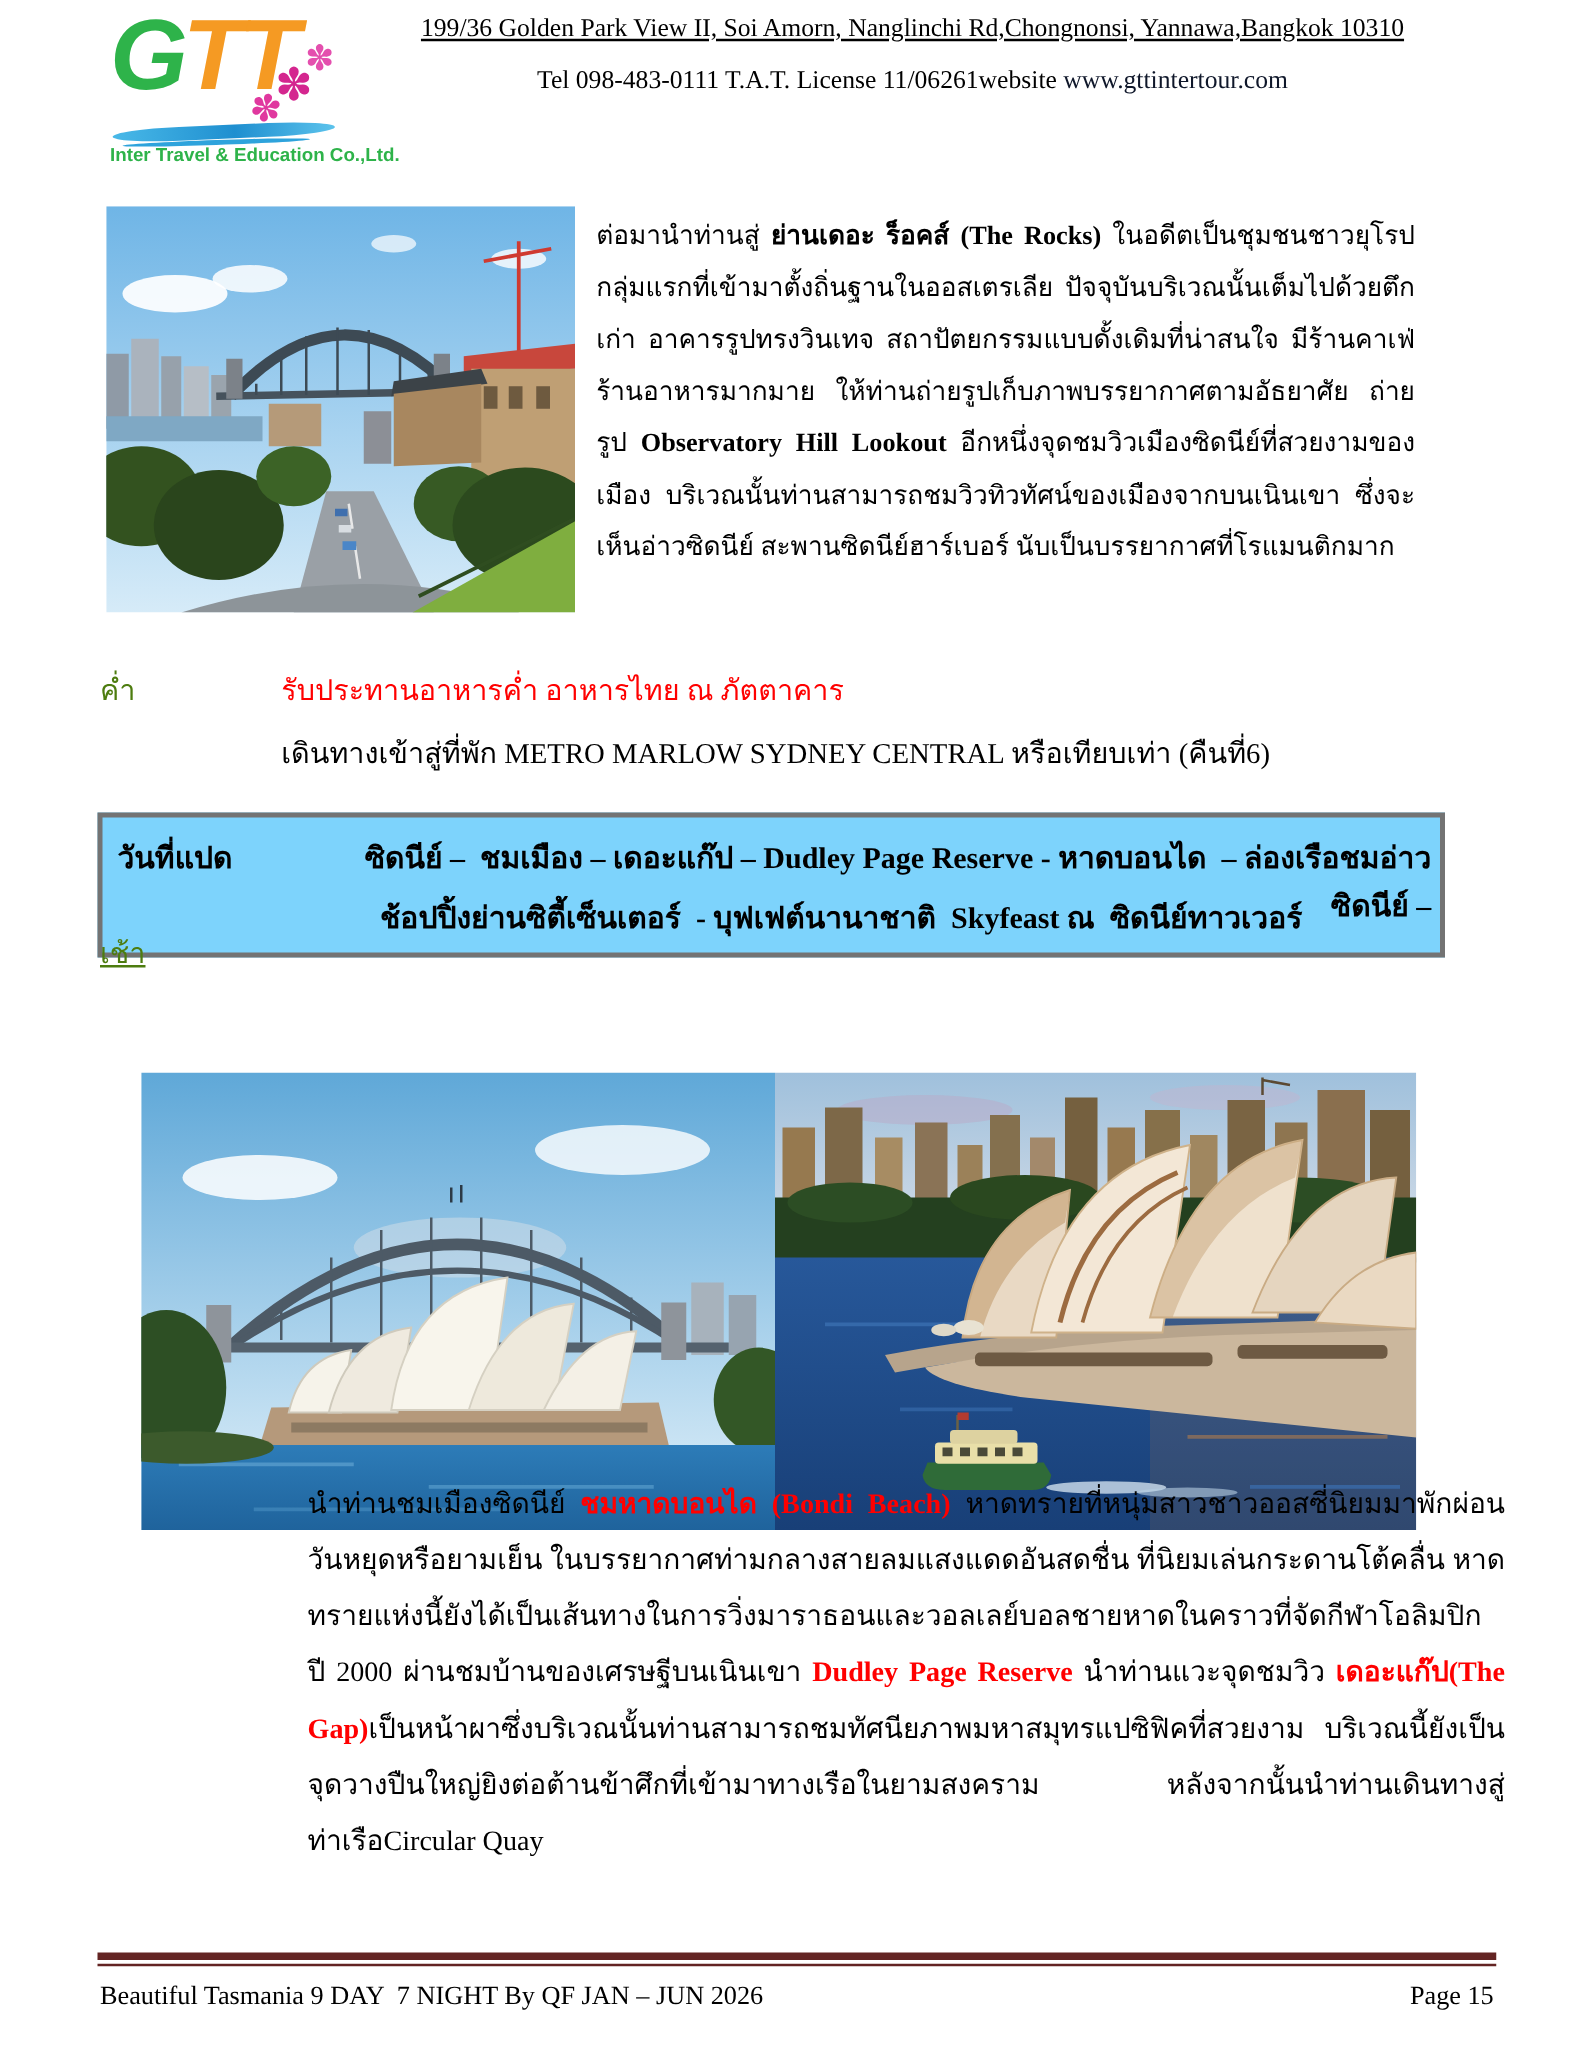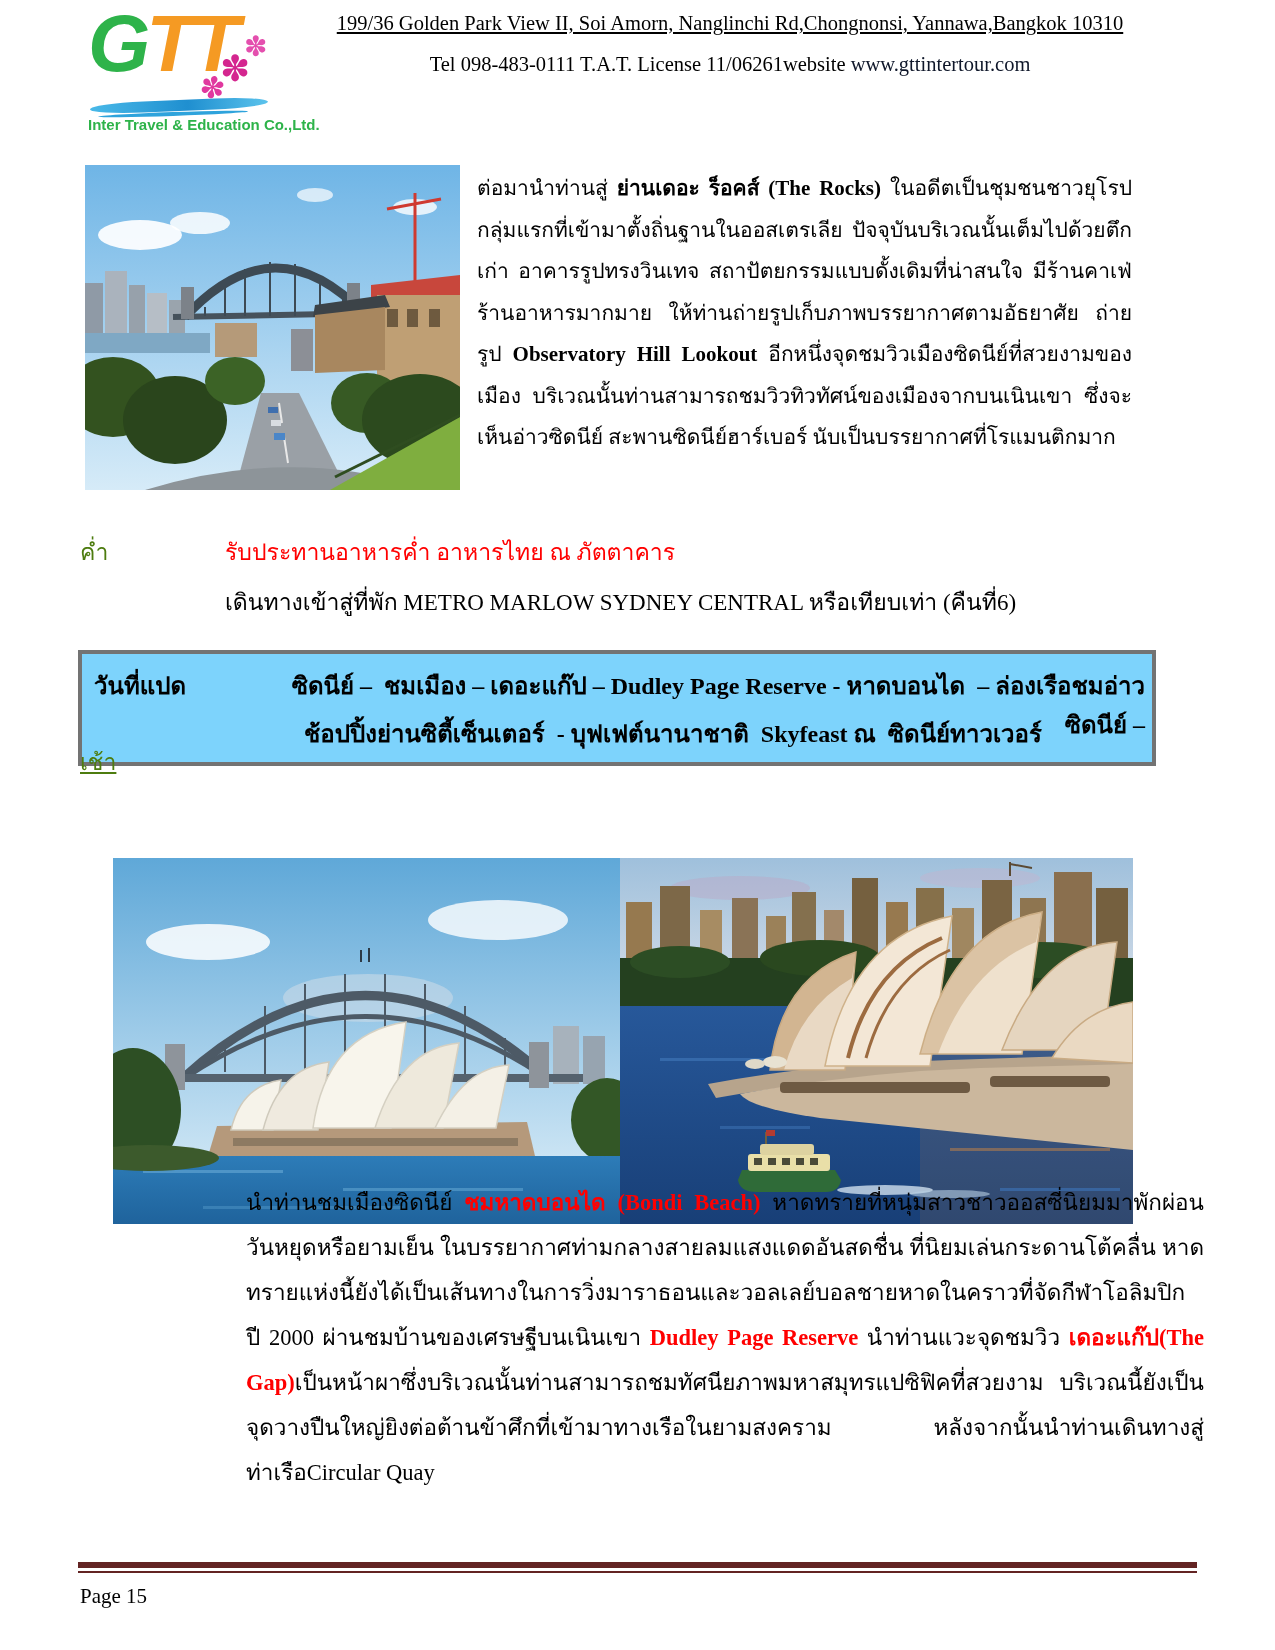--- a/index.html
+++ b/index.html
@@ -244,16 +244,17 @@
       <rect x="146" y="272" width="9" height="6" fill="#b33b30"></rect>
       <ellipse cx="265" cy="332" rx="48" ry="5" fill="#cfe0ee" opacity="0.8"></ellipse>
       <ellipse cx="330" cy="336" rx="40" ry="4" fill="#b8cfe2" opacity="0.6"></ellipse>
     </svg>
   </div>
 
   <div class="bondi-text"><span>นำท่านชมเมืองซิดนีย์  </span><span class="redbold">ชมหาดบอนได (Bondi Beach) </span><span>หาดทรายที่หนุ่มสาวชาวออสซี่นิยมมาพักผ่อนวันหยุดหรือยามเย็น ในบรรยากาศท่ามกลางสายลมแสงแดดอันสดชื่น ที่นิยมเล่นกระดานโต้คลื่น หาดทรายแห่งนี้ยังได้เป็นเส้นทางในการวิ่งมาราธอนและวอลเลย์บอลชายหาดในคราวที่จัดกีฬาโอลิมปิก ปี 2000 ผ่านชมบ้านของเศรษฐีบนเนินเขา </span><span class="redbold">Dudley Page Reserve</span><span>  นำท่านแวะจุดชมวิว </span><span class="redbold">เดอะแก๊ป(The Gap)</span><span>เป็นหน้าผาซึ่งบริเวณนั้นท่านสามารถชมทัศนียภาพมหาสมุทรแปซิฟิคที่สวยงาม บริเวณนี้ยังเป็นจุดวางปืนใหญ่ยิงต่อต้านข้าศึกที่เข้ามาทางเรือในยามสงคราม  หลังจากนั้นนำท่านเดินทางสู่ท่าเรือCircular Quay</span></div>
 
   <div class="foot-rule"></div>
   <div class="footer-row">
+    <span>Beautiful Tasmania 9 DAY  7 NIGHT By QF JAN – JUN 2026</span>
     <span>Page 15</span>
   </div>
 
 </div>
 
 </body></html>

